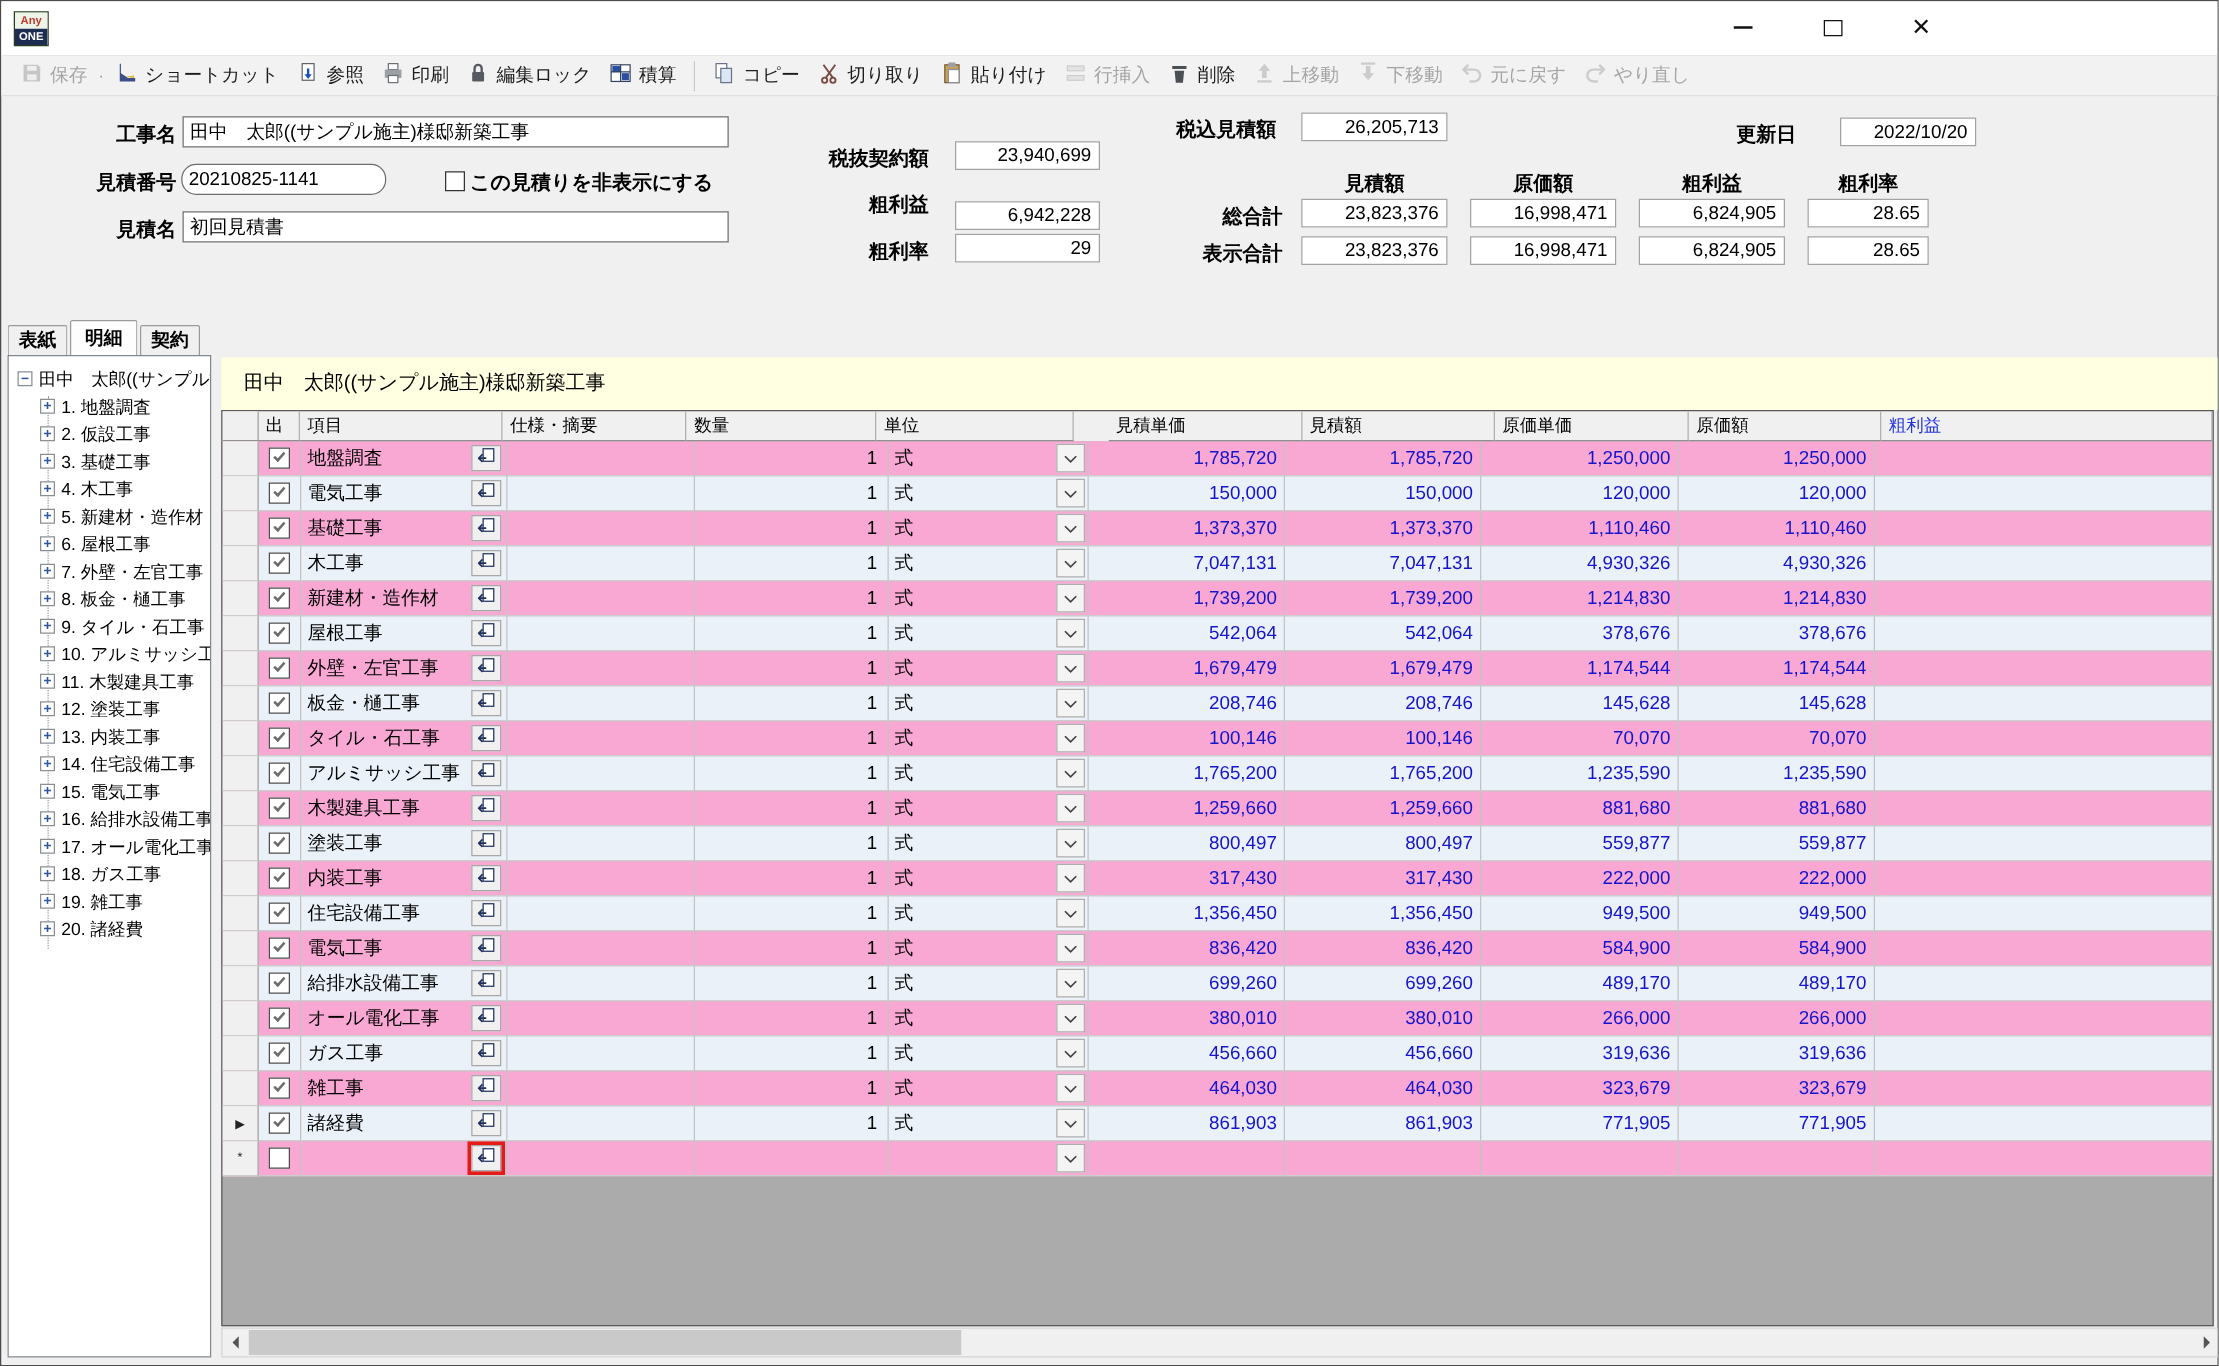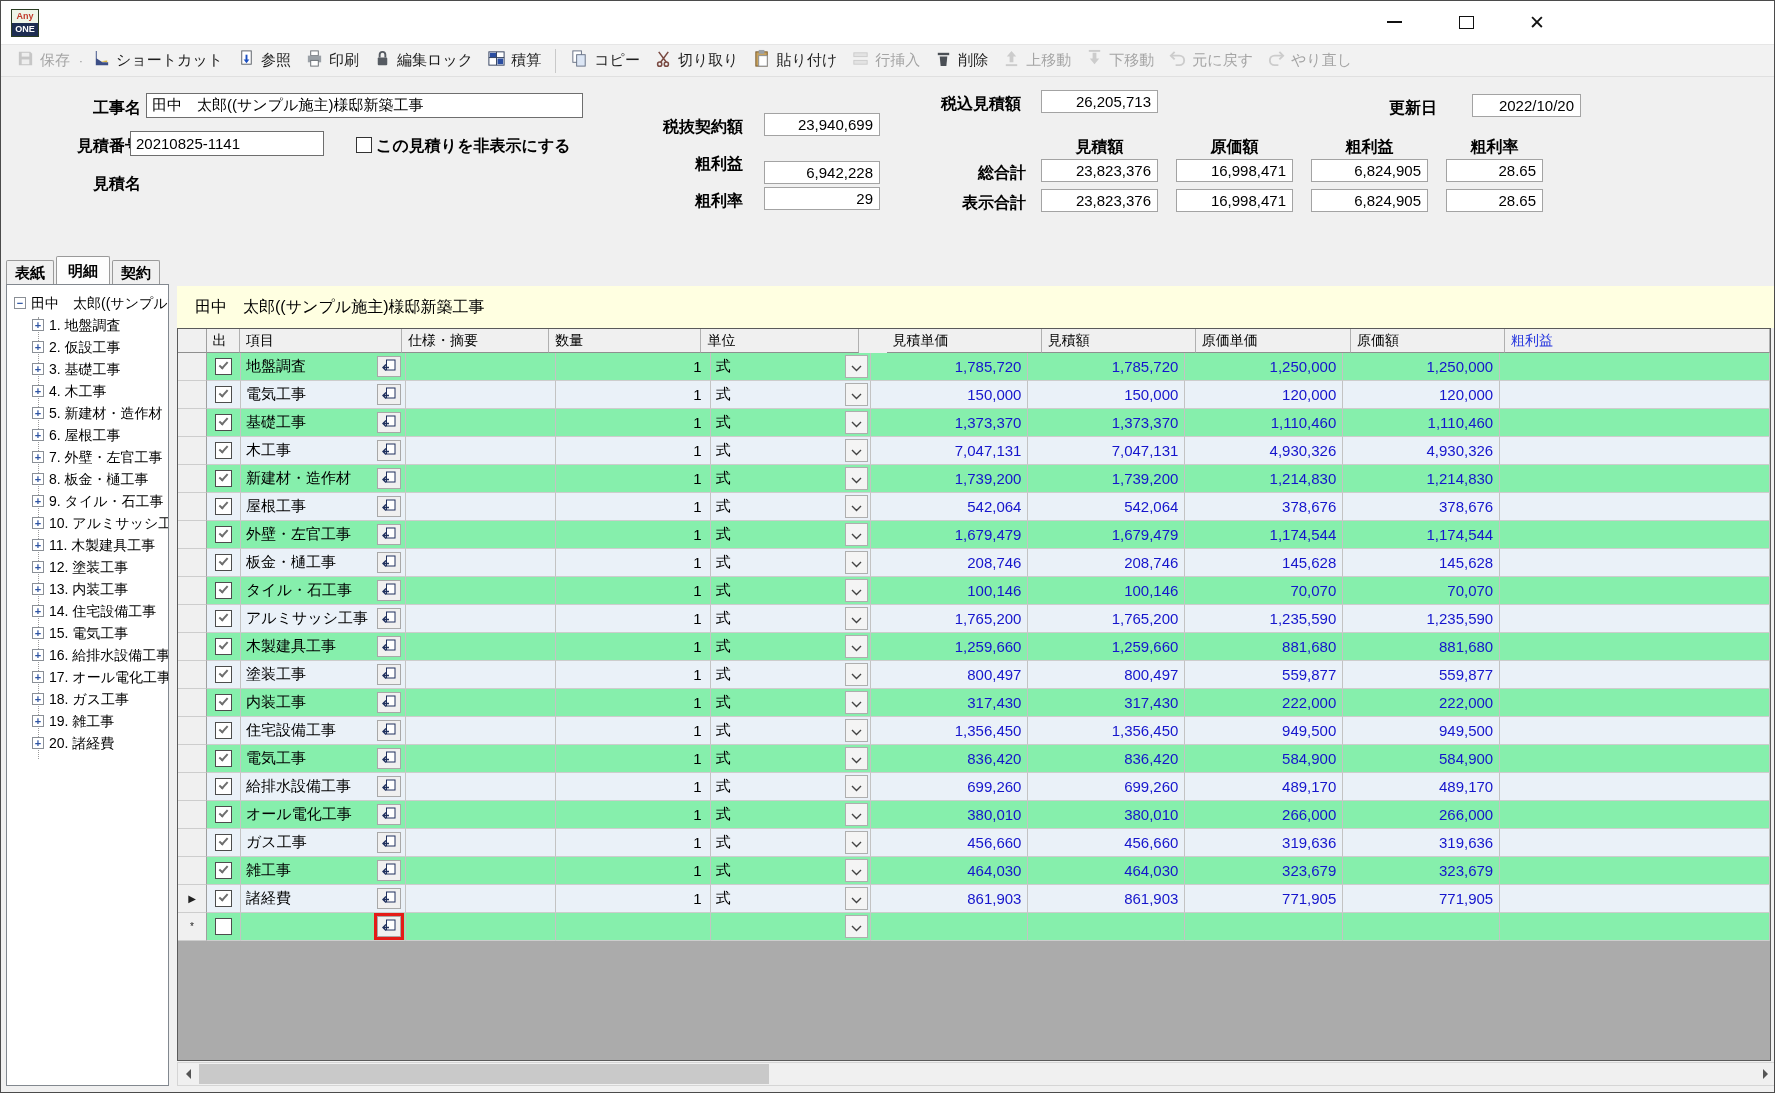--- a/index.html
+++ b/index.html
@@ -44,21 +44,21 @@
   .tree-row{position:relative;height:22px;line-height:22px;font-size:14px;white-space:nowrap;overflow:hidden;color:#000;cursor:pointer;}
   .expander{position:absolute;top:5px;width:12px;height:12px;border:1px solid #8a8f96;background:#fff;color:#2f55a4;font-size:11px;line-height:10px;text-align:center;font-weight:bold;cursor:pointer;}
   .tree-root .expander{left:7px;}
   .tree-root .t-lb{margin-left:24px;}
   .tree-item .expander{left:25px;}
   .tree-item .t-lb{margin-left:42px;}
 
   
   .caption-bar{position:absolute;left:176px;top:285px;width:1599px;height:42px;background:#ffffe1;font-size:16px;line-height:42px;padding-left:18px;color:#000;white-space:nowrap;overflow:hidden;}
   .grid{position:absolute;left:176px;top:327px;width:1594px;height:733px;background:#ababab;border:1px solid #5a5a5a;overflow:hidden;}
-  .g-row{display:flex;height:28px;background:#86efac;}
+  .g-row{display:flex;height:28px;background:#f9a8d4;}
   .g-row.alt{background:#eaf1f8;}
   .g-head{display:flex;height:24px;background:#f0f0f0;}
   .hcell{font-size:14px;color:#000;padding:3px 0 0 6px;border-right:1px solid #b0b0b0;border-bottom:1px solid #8f8f8f;overflow:hidden;white-space:nowrap;}
   .hcell.blue{color:#2233dd;}
   .cell{border-right:1px solid #c3c3c3;border-bottom:1px solid #cdcdcd;font-size:15px;overflow:hidden;white-space:nowrap;position:relative;display:flex;align-items:center;}
   .cell.sel,.hcell.sel{background:#f0f0f0;border-right:1px solid #9f9f9f;justify-content:center;}
   .marker{font-size:10px;color:#222;}
   .cb{width:17px;height:17px;border:1px solid #4d4d4d;background:#fff;margin-left:8px;position:relative;cursor:pointer;}
   .tick{position:absolute;left:3px;top:3px;width:9px;height:5px;border-left:2px solid #6d6d6d;border-bottom:2px solid #6d6d6d;transform:rotate(-48deg);}
   .item-label{padding-left:5px;}
@@ -211,24 +211,25 @@
             <path d="M13 3l4 4-4 4" fill="none" stroke="#9aa0a6" stroke-width="2"></path>
             <path d="M17 7H8a5 5 0 0 0 0 10h4" fill="none" stroke="#9aa0a6" stroke-width="2"></path>
           </svg></span>
       <span class="tb-lb">やり直し</span>
     </div>
   </div>
 
   <div class="flabel" style="left:50px;top:97px;width:90px;">工事名</div>
   <input class="tinput" style="left: 145px; top: 92px; width: 437px;" value="田中　太郎((サンプル施主)様邸新築工事">
   <div class="flabel" style="left:50px;top:135px;width:90px;">見積番号</div>
-  <input class="tinput" style="left: 129px; top: 130px; width: 194px;" value="20210825-1141">
+  <input class="tinput" style="left: 144px; top: 130px; width: 164px; border-radius: 12px;" value="20210825-1141">
   <div class="cb-sq" style="left:355px;top:136px;"></div>
   <div class="flabel" style="left:375px;top:135px;text-align:left;">この見積りを非表示にする</div>
   <div class="flabel" style="left:50px;top:173px;width:90px;">見積名</div>
+  <input class="tinput" style="left: 145px; top: 168px; width: 437px;" value="初回見積書">
 
   <div class="flabel" style="left:630px;top:116px;width:112px;">税抜契約額</div>
   <div class="sumbox" style="left:763px;top:112px;width:116px;">23,940,699</div>
   <div class="flabel" style="left:630px;top:153px;width:112px;">粗利益</div>
   <div class="sumbox" style="left:763px;top:160px;width:116px;">6,942,228</div>
   <div class="flabel" style="left:630px;top:190px;width:112px;">粗利率</div>
   <div class="sumbox" style="left:763px;top:186px;width:116px;">29</div>
 
   <div class="flabel" style="left:905px;top:93px;width:115px;">税込見積額</div>
   <div class="sumbox" style="left:1040px;top:89px;width:117px;">26,205,713</div>

